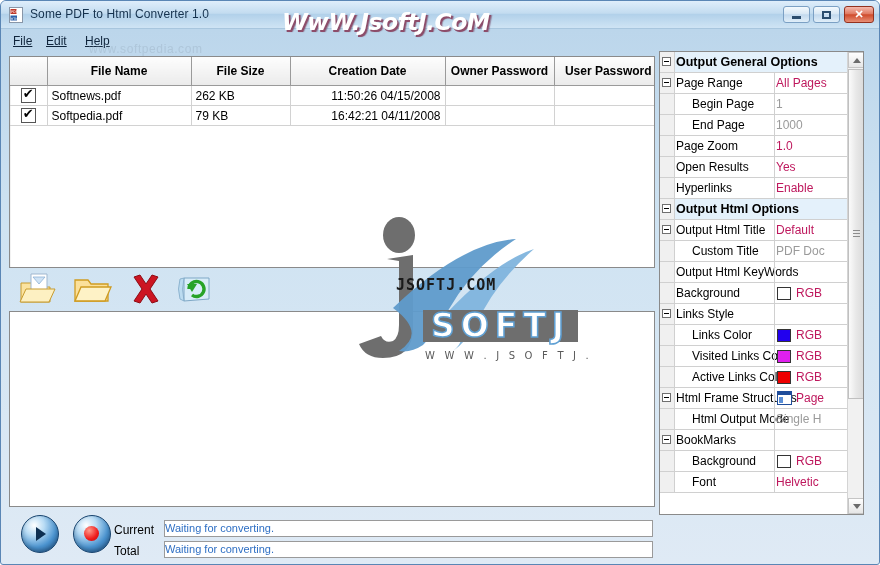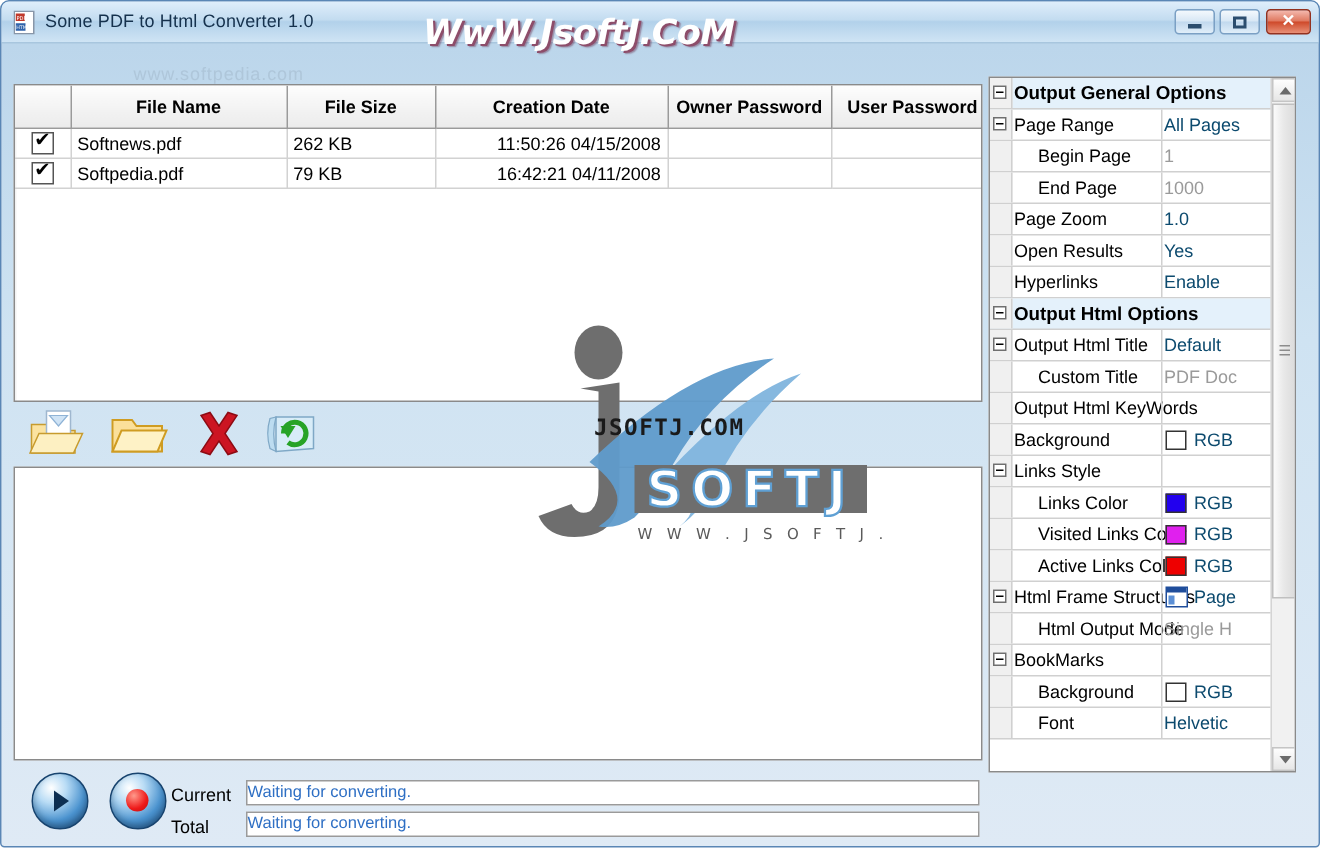--- a/index.html
+++ b/index.html
@@ -302,21 +302,21 @@
     background: #000;
   }
   .prow .pname {
     position: absolute; left: 16px; top: 3px;
     font-size: 12px; color: #000;
     white-space: nowrap;
   }
   .prow.indent1 .pname { left: 32px; }
   .prow .pval {
     position: absolute; left: 116px; top: 3px;
-    font-size: 12px; color: #0c4a6e;
+    font-size: 12px; color: #be185d;
     white-space: nowrap;
   }
   .prow .vsep {
     position: absolute; left: 114px; top: 0;
     width: 1px; height: 20px;
     background: #d0d0d0;
   }
   .prow.cat {
     background: #e4f1fb;
   }
@@ -418,20 +418,25 @@
     <div class="winbtn" id="btn-max">
       <div class="glyph">
           <div class="max-box"></div>
         </div>
     </div>
     <div class="winbtn" id="btn-close">
       <div class="glyph">✕</div>
     </div>
   </div>
 
+  <div id="menubar">
+    <div class="menu-item" id="menu-file"><u>File</u></div>
+    <div class="menu-item" id="menu-edit"><u>Edit</u></div>
+    <div class="menu-item" id="menu-help"><u>Help</u></div>
+  </div>
 
   <div id="wm-softpedia-url">www.softpedia.com</div>
   <div id="wm-jsoftj-top">WwW.JsoftJ.CoM</div>
 
   <div id="filelist-panel">
     <table class="filetable">
       <colgroup>
         <col style="width:37px">
           <col style="width:144px">
           <col style="width:99px">

